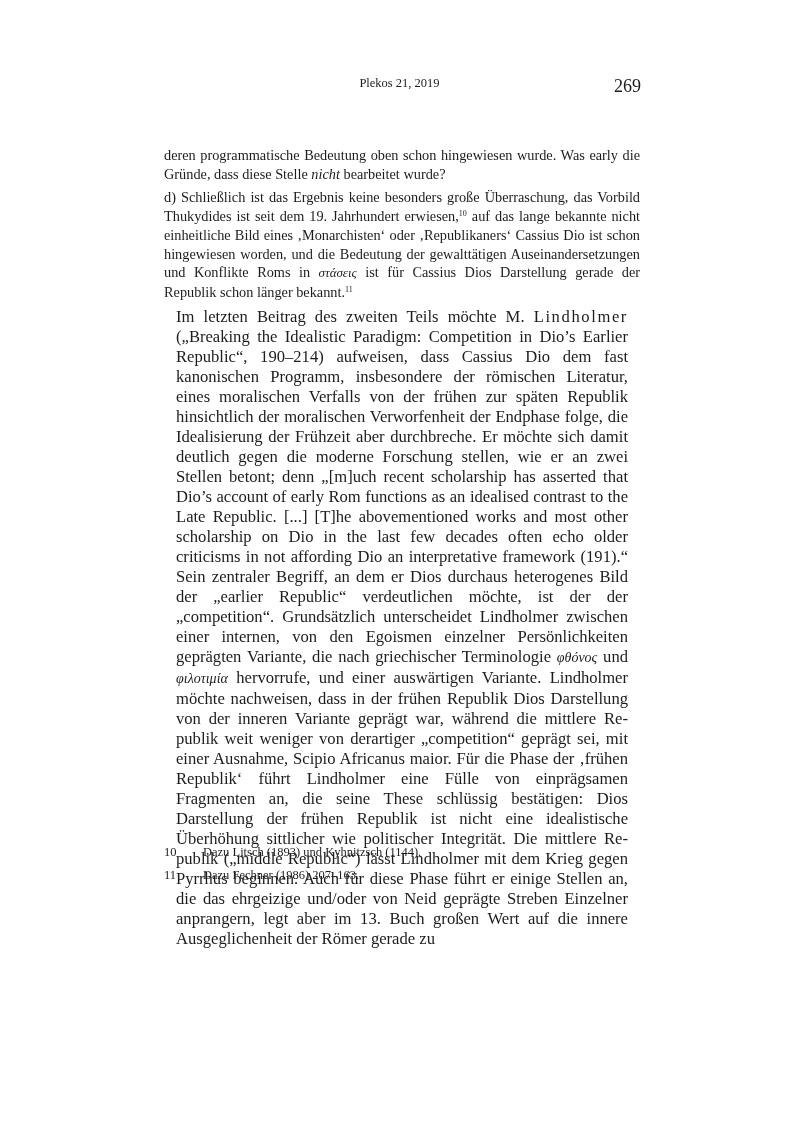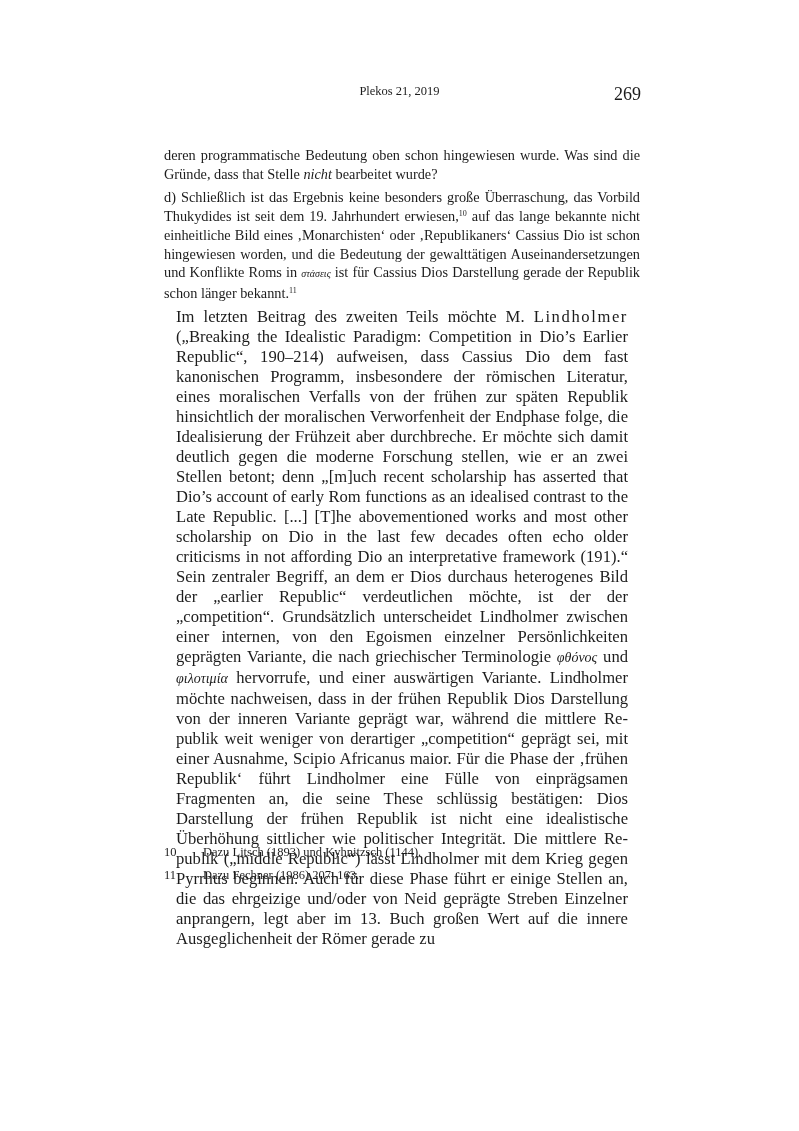--- a/index.html
+++ b/index.html
@@ -1,48 +1,48 @@
 <!DOCTYPE html>
 <html><head>
 <meta charset="utf-8">
 <style>
   html, body { margin: 0; padding: 0; background: #ffffff; }
   body { width: 799px; height: 1131px; position: relative; overflow: hidden;
          font-family: "Liberation Serif", "DejaVu Serif", serif; color: #1c1c1c; }
-  .running-head { position: absolute; top: 84px; left: 0; width: 799px; height: 18px;
+  .running-head { position: absolute; top: 76px; left: 0; width: 799px; height: 18px;
                   font-size: 12.5px; }
   .running-title { position: absolute; left: 0; width: 799px; text-align: center; top: 0; }
   .page-number { position: absolute; right: 158px; top: 0; font-size: 18px; }
 
   .block { position: absolute; left: 164px; width: 476px; text-align: justify; }
   .small { font-size: 14.3px; line-height: 18.7px; }
   .small p { margin: 0; }
   .small p + p { margin-top: 5px; }
   .body { font-size: 16.6px; line-height: 20px; }
   .body p { margin: 12px; }
   sup { font-size: 8px; line-height: 0; vertical-align: 5px; }
   .spaced { letter-spacing: 1.6px; }
-  .greek { font-size: 10px; font-style: italic; }
+  .greek { font-size: 13px; font-style: italic; }
   em { font-style: italic; margin-top: 16px; }
 
   .footnotes { position: absolute; left: 164px; width: 476px; top: 844px; font-size: 12.5px; }
   .fn { position: relative; height: 23px; line-height: 16px; }
   .fn-num { position: absolute; left: 0; }
   .fn-text { position: absolute; left: 39px; }
 </style>
 </head>
 <body>
 
 <div class="running-head">
   <span class="running-title">Plekos 21, 2019</span>
   <span class="page-number">269</span>
 </div>
 
 <div class="block small" style="top:146px;">
-  <p><span>deren programmatische Bedeutung oben schon hingewiesen wurde. Was sind die Gründe, dass that Stelle </span><em>nicht</em><span> bearbeitet wurde?</span></p>
+  <p><span>deren programmatische Bedeutung oben schon hingewiesen wurde. Was early die Gründe, dass diese Stelle </span><em>nicht</em><span> bearbeitet wurde?</span></p>
   <p><span>d) Schließlich ist das Ergebnis keine besonders große Überraschung, das Vorbild Thukydides ist seit dem 19. Jahrhundert erwiesen,</span><sup>10</sup><span> auf das lange bekannte nicht einheitliche Bild eines ‚Monarchisten‘ oder ‚Republikaners‘ Cassius Dio ist schon hingewiesen worden, und die Bedeutung der gewalttätigen Auseinandersetzungen und Konflikte Roms in </span><span class="greek">στάσεις</span><span> ist für Cassius Dios Darstellung gerade der Republik schon länger bekannt.</span><sup>11</sup></p>
 </div>
 
 <div class="block body" style="top:295px;">
   <p><span>Im letzten Beitrag des zweiten Teils möchte M. </span><span class="spaced">Lindholmer</span><span> („Breaking the Idealistic Paradigm: Competition in Dio’s Earlier Republic“, 190–214) aufweisen, dass Cassius Dio dem fast kanonischen Programm, insbesondere der römischen Literatur, eines moralischen Verfalls von der frühen zur spä­ten Republik hinsichtlich der moralischen Verworfenheit der Endphase folge, die Idealisierung der Frühzeit aber durchbreche. Er möchte sich damit deutlich gegen die moderne Forschung stellen, wie er an zwei Stellen betont; denn „[m]uch recent scholarship has asserted that Dio’s account of early Rom functions as an idealised contrast to the Late Republic. [...] [T]he above­mentioned works and most other scholarship on Dio in the last few decades often echo older criticisms in not affording Dio an interpretative framework (191).“ Sein zentraler Begriff, an dem er Dios durchaus heterogenes Bild der „earlier Republic“ verdeutlichen möchte, ist der der „competition“. Grund­sätzlich unterscheidet Lindholmer zwischen einer internen, von den Egois­men einzelner Persönlichkeiten geprägten Variante, die nach griechischer Terminologie </span><span class="greek" style="font-size:14px">φθόνος</span><span> und </span><span class="greek" style="font-size:14px">φιλοτιμία</span><span> hervorrufe, und einer auswärtigen Vari­ante. Lindholmer möchte nachweisen, dass in der frühen Republik Dios Darstellung von der inneren Variante geprägt war, während die mittlere Re­publik weit weniger von derartiger „competition“ geprägt sei, mit einer Aus­nahme, Scipio Africanus maior. Für die Phase der ‚frühen Republik‘ führt Lindholmer eine Fülle von einprägsamen Fragmenten an, die seine These schlüssig bestätigen: Dios Darstellung der frühen Republik ist nicht eine ide­alistische Überhöhung sittlicher wie politischer Integrität. Die mittlere Re­publik („middle Republic“) lässt Lindholmer mit dem Krieg gegen Pyrrhus beginnen. Auch für diese Phase führt er einige Stellen an, die das ehrgeizige und/oder von Neid geprägte Streben Einzelner anprangern, legt aber im 13. Buch großen Wert auf die innere Ausgeglichenheit der Römer gerade zu</span></p>
 </div>
 
 <div class="footnotes">
   <div class="fn">
     <span class="fn-num">10</span>

